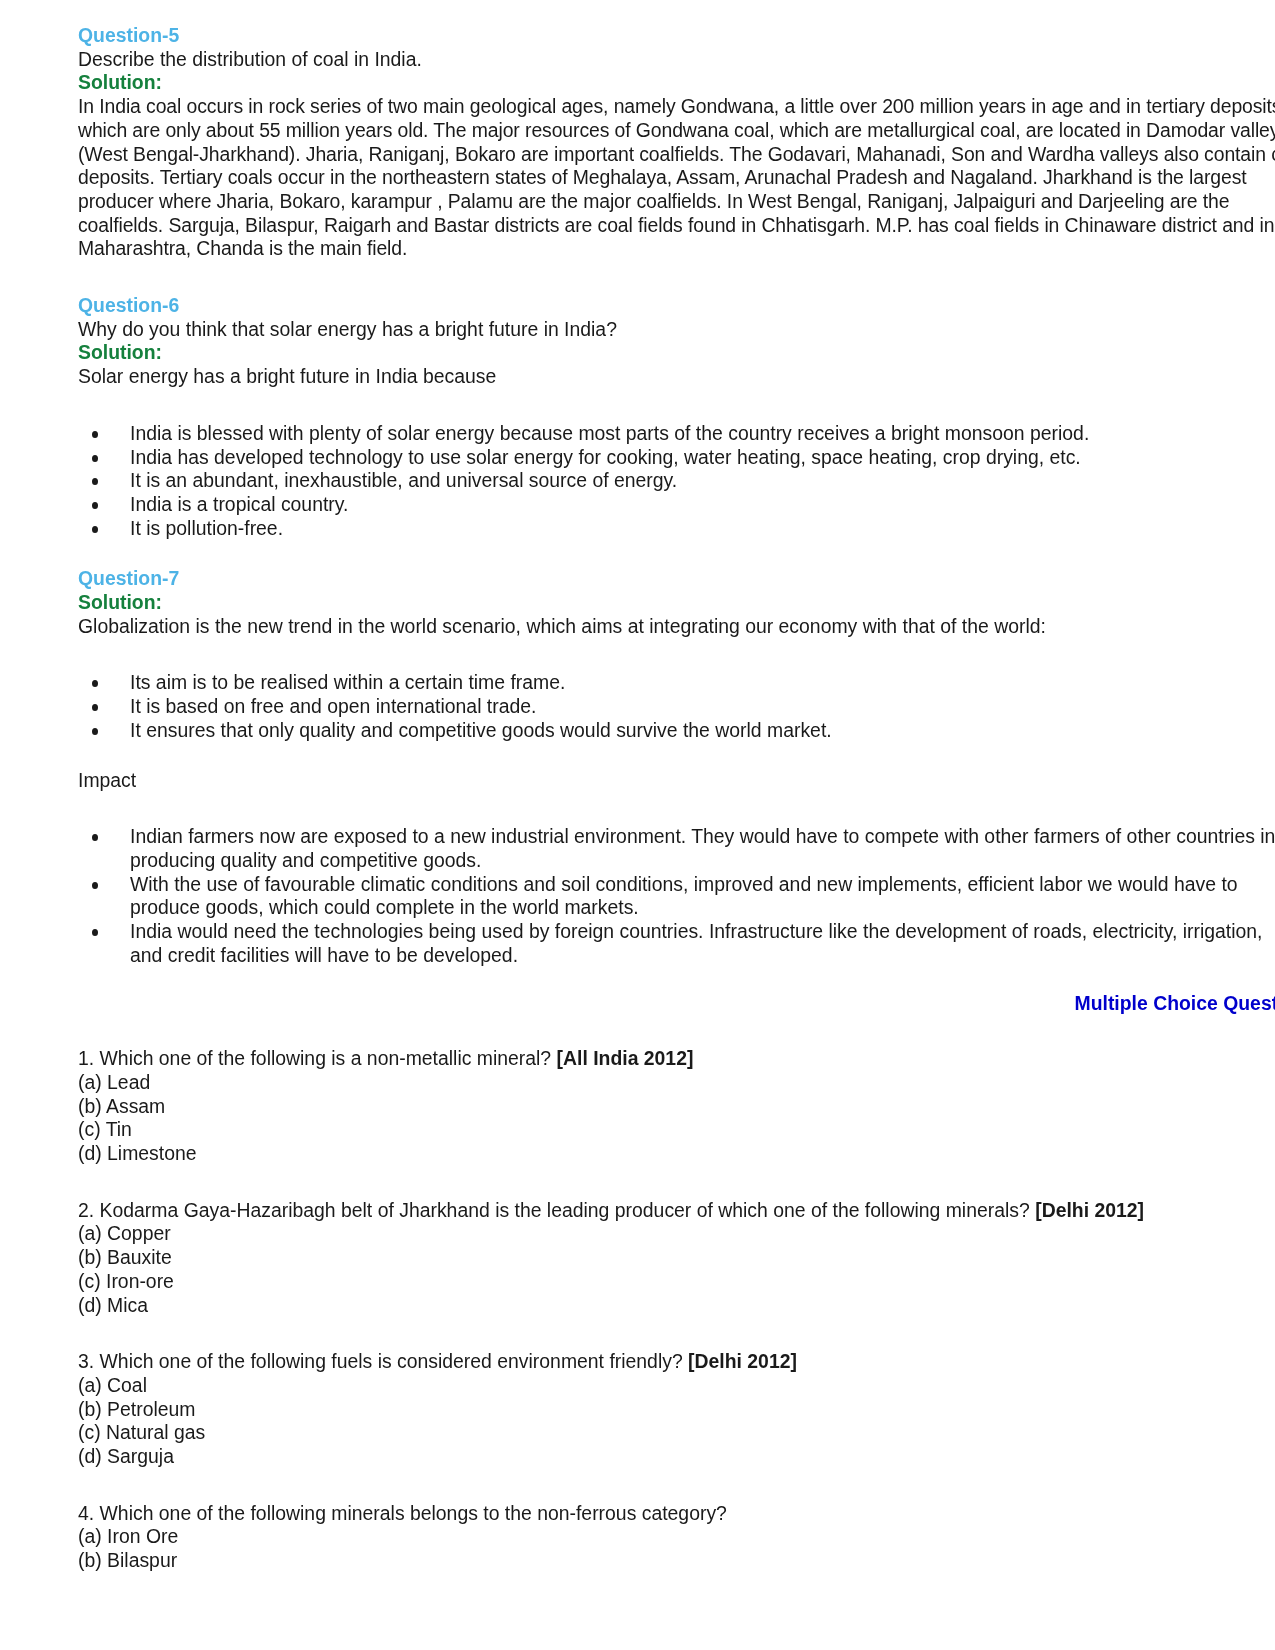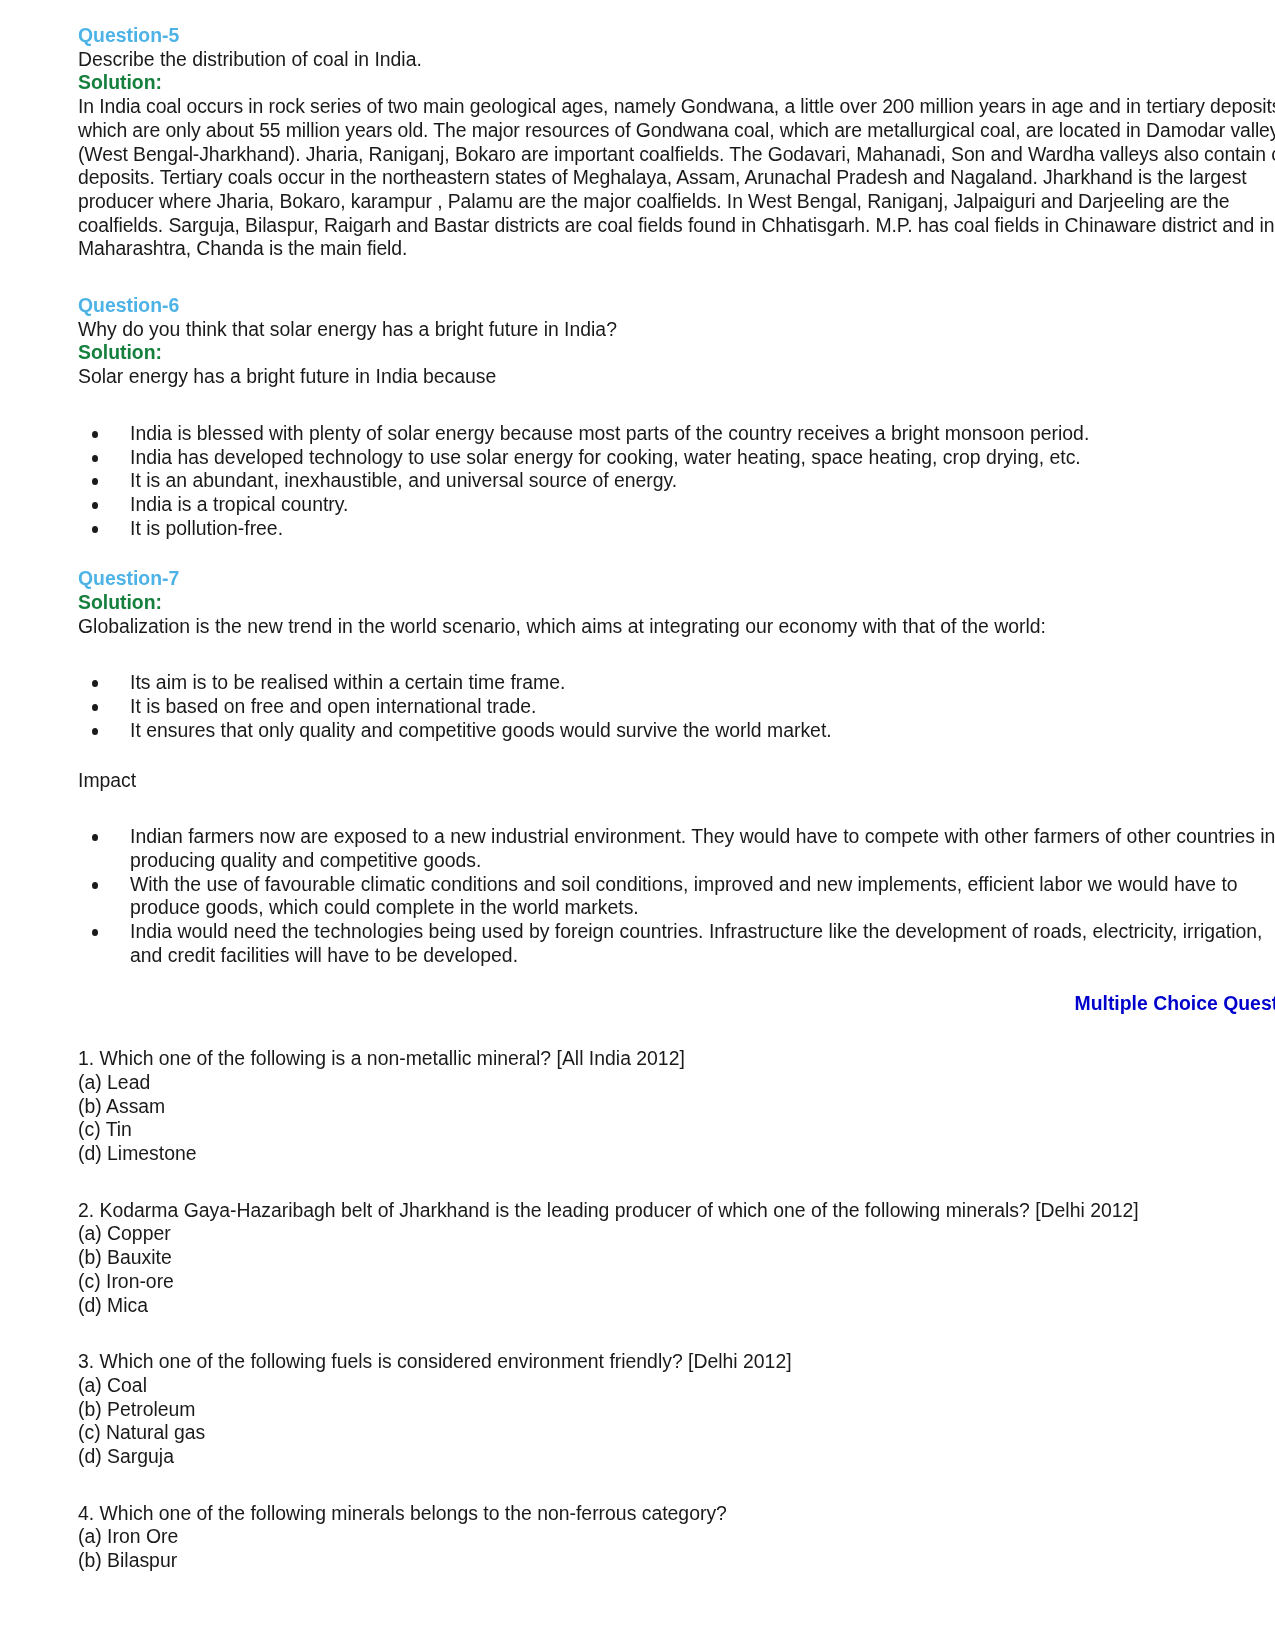--- a/index.html
+++ b/index.html
@@ -17,21 +17,21 @@
   .gap-list { height: 23px; }
   ul { margin: 0; padding: 0 0 0 52px; list-style: none; }
   ul li { position: relative; }
   ul li::before {
     content: ""; position: absolute; left: -38px; top: 9px;
     width: 6px; height: 7px; border-radius: 50%; background: #1a1a1a;
   }
   .mcq-title { text-align: right; color: #0000cc; font-weight: bold; margin-top: 24px; width: 1240px; }
   .mcq { margin-top: 32px; }
   .mcq + .mcq { margin-top: 33px; }
-  .src { font-weight: normal; }
+  .src { font-weight: bold; }
 </style>
 </head>
 <body>
 
 <div class="page">
 
   <section>
     <p class="qhead">Question-5</p>
     <p>Describe the distribution of coal in India.</p>
     <p class="solhead">Solution:</p>

